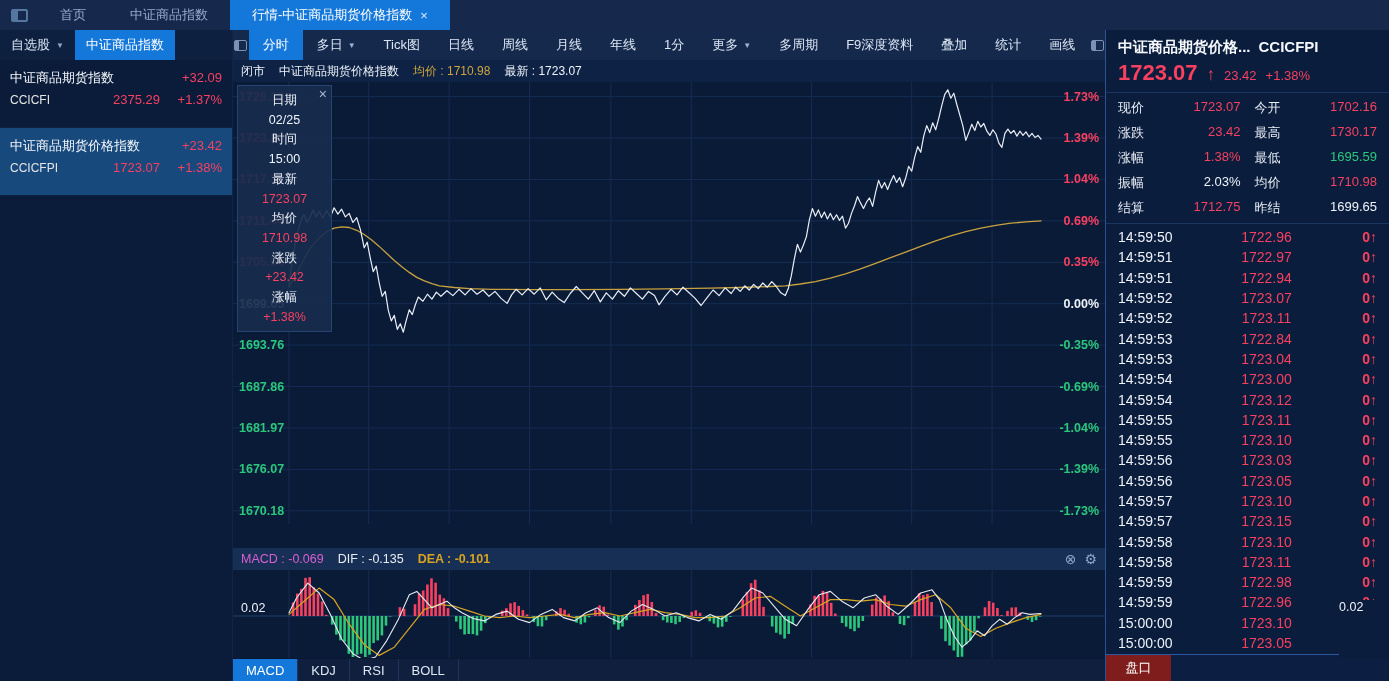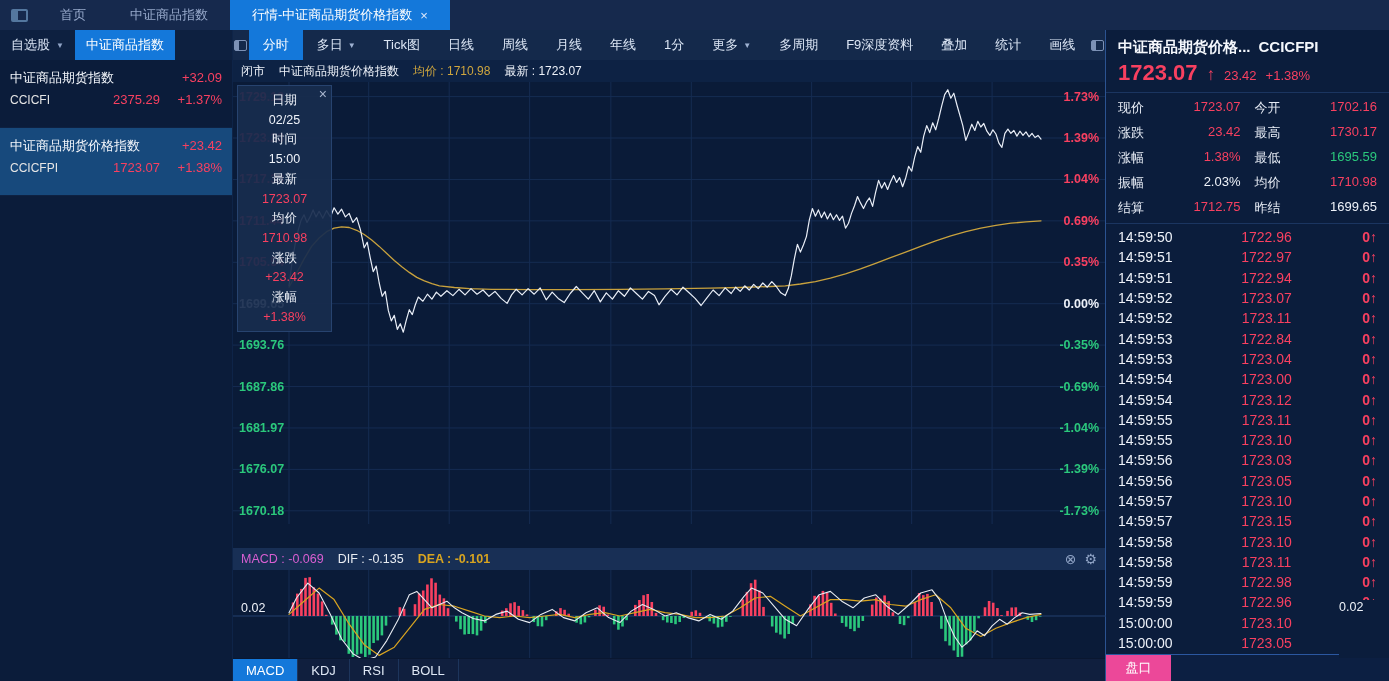--- a/index.html
+++ b/index.html
@@ -84,21 +84,21 @@
   .q-stats{padding:6px 12px 6px 12px;display:grid;grid-template-columns:34px 1fr 40px 1fr;column-gap:8px;row-gap:7px;font-size:13px;border-bottom:1px solid #1b3560;flex:0 0 auto;}
   .qs-label{color:#e8edf6;}
   .qs-label.c2{padding-left:6px;}
   .qs-value{text-align:right;}
   .q-ticks{flex:1;overflow:hidden;padding:3px 12px 0 12px;}
   .tick-row{display:flex;align-items:center;height:20.3px;font-size:14px;}
   .tick-time{width:72px;color:#eef2f9;}
   .tick-price{flex:1;text-align:center;color:var(--red);}
   .tick-vol{width:34px;text-align:right;color:var(--red);font-weight:bold;}
   .q-bottom{height:27px;border-top:1px solid #2b57a0;background:#0c1f42;display:flex;flex:0 0 auto;}
-  .q-tab{width:65px;height:100%;background:#ec4899;color:#fff;font-size:13px;border:none;cursor:pointer;font-family:inherit;}
+  .q-tab{width:65px;height:100%;background:#7f1d1d;color:#fff;font-size:13px;border:none;cursor:pointer;font-family:inherit;}
 
   .r{color:var(--red);} .g{color:var(--green);} .w{color:#eef2f9;}
 </style>
 </head>
 <body>
 
 <div class="app">
 
   <header class="tabbar">
     <span class="winicon">

